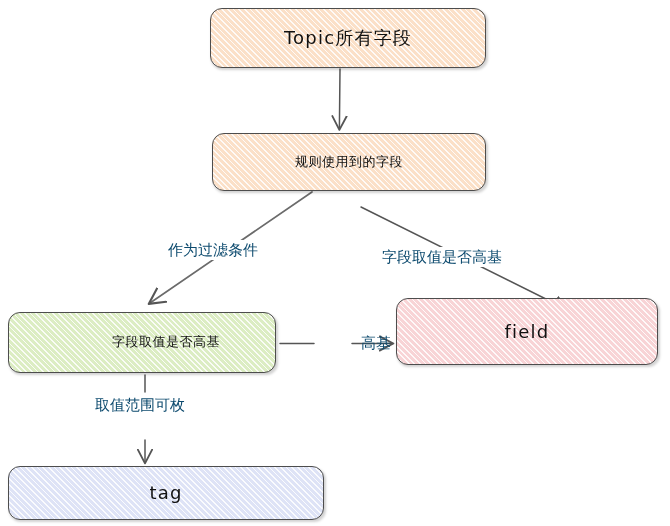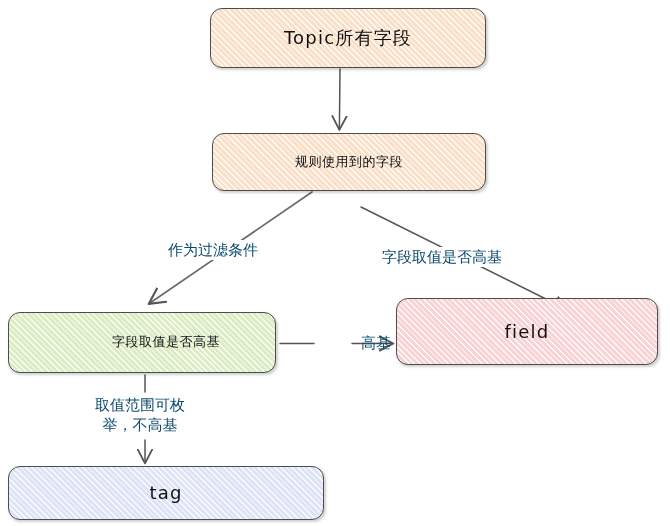--- a/index.html
+++ b/index.html
@@ -162,14 +162,13 @@
 </div>
 
 <div class="edge-label" id="label-filter">作为过滤条件</div>
 
 <div class="edge-label" id="label-not-filter">字段取值是否高基</div>
 
 <div class="edge-label" id="label-highcard">高基</div>
 
 <div class="edge-label" id="label-enumerable">
   <div>取值范围可枚</div>
-  <div>举，不高基</div>
 </div>
 
 </body></html>

